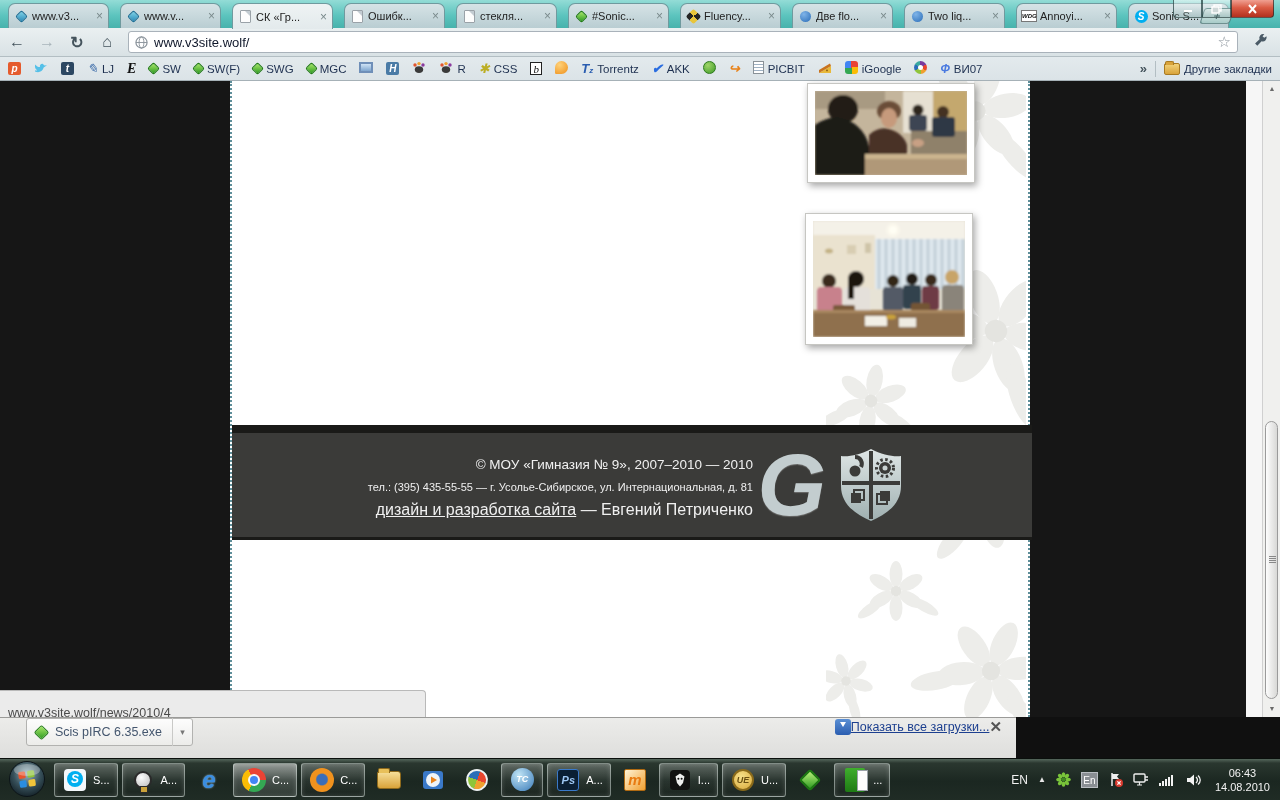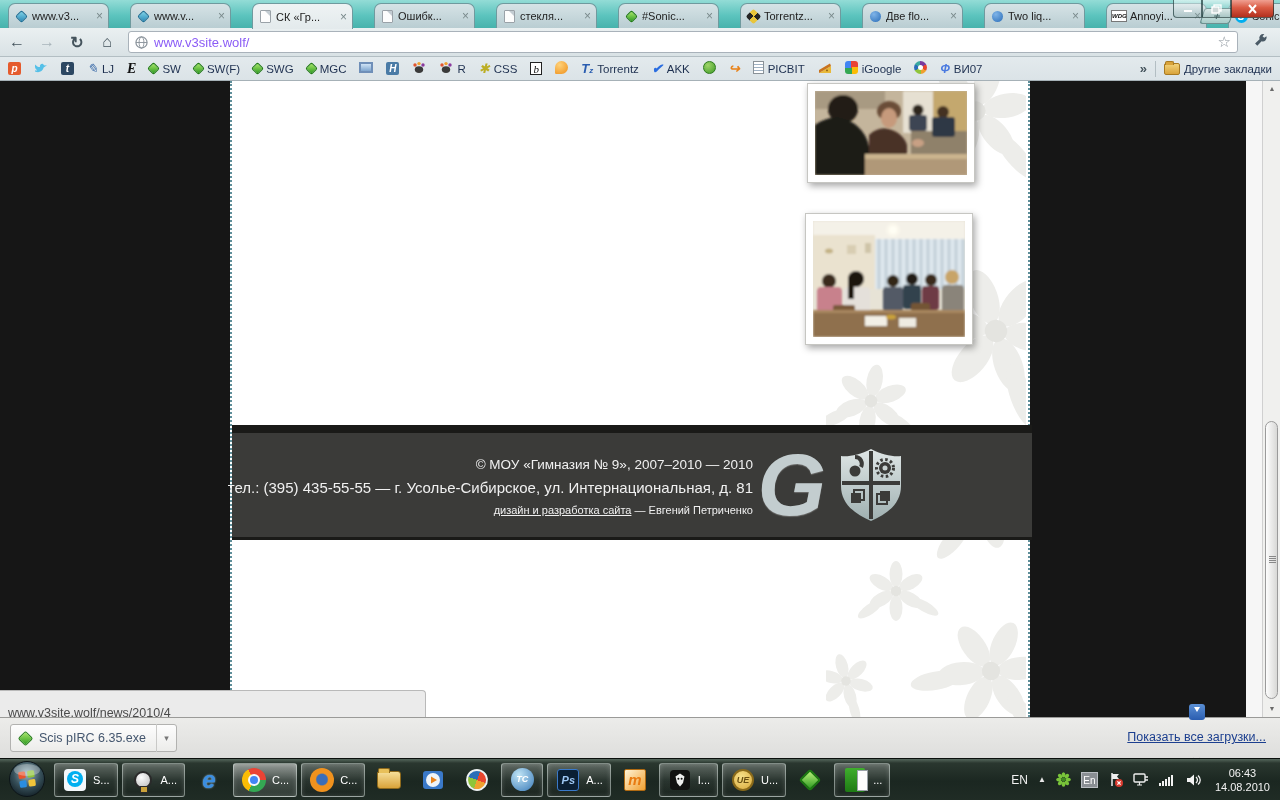--- a/index.html
+++ b/index.html
@@ -3,21 +3,21 @@
 <meta charset="utf-8">
 <style>
   html,body{margin:0;padding:0;background:#000;}
   .screen{position:relative;width:1280px;height:800px;overflow:hidden;font-family:"Liberation Sans",sans-serif;background:#101010;}
   .screen *{box-sizing:border-box;}
 
   
   .tabstrip{position:absolute;top:0;left:0;width:1280px;height:28px;
     background:linear-gradient(180deg,#93dcd6 0%,#5cc4be 55%,#47b2ac 100%);}
   .tabs{position:absolute;left:8px;top:3px;display:flex;}
-  .tab{flex:none;width:101px;height:25px;margin-right:21px;display:flex;align-items:center;gap:4px;
+  .tab{flex:none;width:101px;height:25px;margin-right:11px;display:flex;align-items:center;gap:4px;
     padding:0 5px;border:1px solid #6f9a9e;border-bottom:none;border-radius:7px 7px 0 0;
     background:linear-gradient(180deg,#d6e3e6,#b9cdd2);font-size:11px;color:#222;overflow:hidden;}
   .tab.active{background:linear-gradient(180deg,#eef3f4,#e3eaec);height:26px;z-index:4;}
   .tlabel{white-space:nowrap;overflow:hidden;flex:1;}
   .tclose{font-size:12px;line-height:10px;color:#7a8a8c;flex:none;}
   .fav{flex:none;width:14px;height:14px;display:flex;align-items:center;justify-content:center;}
   .newtab{position:absolute;left:1202px;top:8px;width:30px;height:16px;border:1px solid rgba(20,70,70,.55);
     border-radius:3px;background:linear-gradient(#dfeceb,#a9ccc9);transform:skewX(-18deg);
     font-size:12px;line-height:13px;text-align:center;color:#2a4a4a;padding:0;}
   .winbtns{position:absolute;top:0;right:6px;display:flex;z-index:6;}
@@ -28,21 +28,21 @@
   .winbtn.close{width:43px;background:linear-gradient(#f0a092,#da5b44 45%,#b2301e);border-radius:0 0 4px 0;}
 
   
   .navbar{position:absolute;top:28px;left:0;width:1280px;height:29px;
     background:linear-gradient(#eaf0f1,#d9e2e5);border-bottom:1px solid #b3bec3;display:flex;align-items:center;}
   .navbtn{width:26px;height:24px;border:none;background:none;font-size:16px;font-weight:bold;color:#44535c;
     margin-left:4px;text-align:center;padding:0;}
   .navbtn.disabled{color:#a8b4ba;}
   .omnibox{flex:1;height:22px;margin:0 8px 0 8px;background:#fff;border:1px solid #a9b2ba;border-radius:3px;
     display:flex;align-items:center;padding:0 6px;gap:6px;}
-  .urltext{flex:1;font-size:13px;color:#8b5cf6;}
+  .urltext{flex:1;font-size:13px;color:#0f172a;}
   .staricon{font-size:15px;color:#8a939b;}
   .wrenchbtn{width:28px;height:24px;border:none;background:none;margin-right:6px;padding:0;}
 
   
   .bookbar{position:absolute;top:57px;left:0;width:1280px;height:24px;
     background:linear-gradient(#e3eaed,#dbe3e7);border-bottom:1px solid #a6b1b7;
     display:flex;align-items:center;padding:0 8px;font-size:11.5px;color:#1e3050;}
   .bmlist{display:flex;align-items:center;gap:13px;overflow:hidden;}
   .bm{display:flex;align-items:center;gap:4px;flex:none;}
   .bookbar .right{margin-left:auto;display:flex;align-items:center;gap:8px;flex:none;}
@@ -89,49 +89,49 @@
   .polaroid{position:absolute;width:168px;background:#fff;border:1px solid #c6c6c2;padding:7px;
     box-shadow:2px 3px 7px rgba(0,0,0,.35);}
   .polaroid.p1{left:575px;top:2px;height:100px;}
   .polaroid.p2{left:573px;top:132px;height:132px;}
   .ph{display:block;}
 
   .pfooter{position:absolute;left:0;top:344px;width:800px;height:115px;background:#3b3b39;
     border-top:8px solid #1a1a18;border-bottom:3px solid #1a1a18;color:#f0f0f0;}
   .ftext{position:absolute;right:279px;top:8px;text-align:right;white-space:nowrap;margin-top:12px;}
   .fline1{font-size:13.5px;line-height:23px;}
-  .fline2{font-size:15px;line-height:23px;}
-  .fline3,.fline4{font-size:11px;line-height:22px;}
+  .fline2{font-size:11px;line-height:23px;}
+  .fline3,.fline4{font-size:16px;line-height:22px;}
   .flink{text-decoration:underline;color:#f0f0f0;cursor:pointer;}
   .flogo{position:absolute;right:128px;top:10px;display:flex;align-items:center;gap:12px;}
   .gletter{font-size:88px;line-height:84px;font-weight:bold;font-style:italic;color:#c3cdcf;
     text-shadow:0 1px 1px rgba(255,255,255,.25);}
 
   .whitegap{position:absolute;left:1246px;top:0;width:16px;height:636px;background:#f6f6f6;}
   .vscroll{position:absolute;left:1262px;top:0;width:18px;height:636px;background:#f0f0ee;border-left:1px solid #d0d0d0;}
   .sarrow{position:absolute;left:0;width:18px;height:16px;font-size:7px;color:#6a6a6a;text-align:center;line-height:16px;}
   .sarrow.up{top:0;}
   .sarrow.down{bottom:0;}
   .sthumb{position:absolute;left:2px;top:340px;width:13px;height:278px;border:1px solid #9a9a9a;border-radius:7px;
     background:linear-gradient(90deg,#fdfdfd,#d8d8d6);}
   .sthumb::after{content:"";position:absolute;left:3px;top:136px;width:7px;height:1px;
     box-shadow:0 0 0 #888,0 2px 0 #888,0 4px 0 #888,0 -2px 0 #888;background:#888;}
 
   .statusbubble{position:absolute;left:0;bottom:0;width:426px;height:21px;background:#ebebeb;
     border:1px solid #b9b9b9;border-left:none;border-bottom:none;border-radius:0 4px 0 0;
     font-size:12.5px;color:#4a4a4a;line-height:19px;padding:13px 8px;white-space:nowrap;overflow:hidden;}
 
   
-  .shelf{position:absolute;top:717px;left:0;width:1280px;height:41px;
-    background:linear-gradient(#ececea,#dededc);border-top:1px solid #9a9a98;display:flex;align-items:center;}
+  .shelf{position:absolute;top:717px;left:0;width:1016px;height:41px;
+    background:linear-gradient(#ececea,#dededc);border-top:1px solid #9a9a98;display:flex;align-items:flex-start;padding-left:16px;}
   .dlbtn{margin-left:10px;height:28px;display:flex;align-items:center;border:1px solid #b2b2b0;border-radius:3px;
     background:linear-gradient(#fdfdfd,#ececea);padding:0 0 0 9px;}
   .dlbtn .lbl{font-size:12.5px;color:#44566e;margin:0 10px 0 8px;}
   .dlcaret{width:20px;height:28px;border-left:1px solid #c9c9c7;color:#777;font-size:9px;line-height:28px;text-align:center;}
-  .shelfright{margin-left:auto;display:flex;align-items:center;gap:10px;margin-right:14px;flex-direction:column;}
+  .shelfright{margin-left:auto;display:flex;align-items:center;margin-right:14px;}
   .dlico{width:16px;height:16px;border-radius:3px;background:linear-gradient(#5a8fd4,#2a5db0);position:relative;}
   .dlico::after{content:"";position:absolute;left:5px;top:3px;border:3px solid transparent;border-top:5px solid #fff;}
   .showall{font-size:12.5px;color:#1c3f8f;text-decoration:underline;}
   .shelfclose{font-size:15px;font-weight:bold;color:#555;}
 
   
   .taskbar{position:absolute;top:758px;left:0;width:1280px;height:42px;
     background:linear-gradient(180deg,#55675c 0%,#2a372f 10%,#1b2721 55%,#202c25 100%);
     border-top:1px solid #0a0f0c;display:flex;align-items:center;}
   .orb{width:42px;height:40px;border:none;background:none;padding:0;margin-left:6px;}
@@ -212,21 +212,21 @@
           <span class="fav">
             <i class="ic gem"></i>
           </span>
           <span class="tlabel">#Sonic...</span>
           <span class="tclose">×</span>
         </div>
         <div class="tab">
           <span class="fav">
             <i class="ic fluency"></i>
           </span>
-          <span class="tlabel">Torrentz...</span>
+          <span class="tlabel">Fluency...</span>
           <span class="tclose">×</span>
         </div>
         <div class="tab">
           <span class="fav">
             <i class="ic bluedot"></i>
           </span>
           <span class="tlabel">Две flo...</span>
           <span class="tclose">×</span>
         </div>
         <div class="tab">

